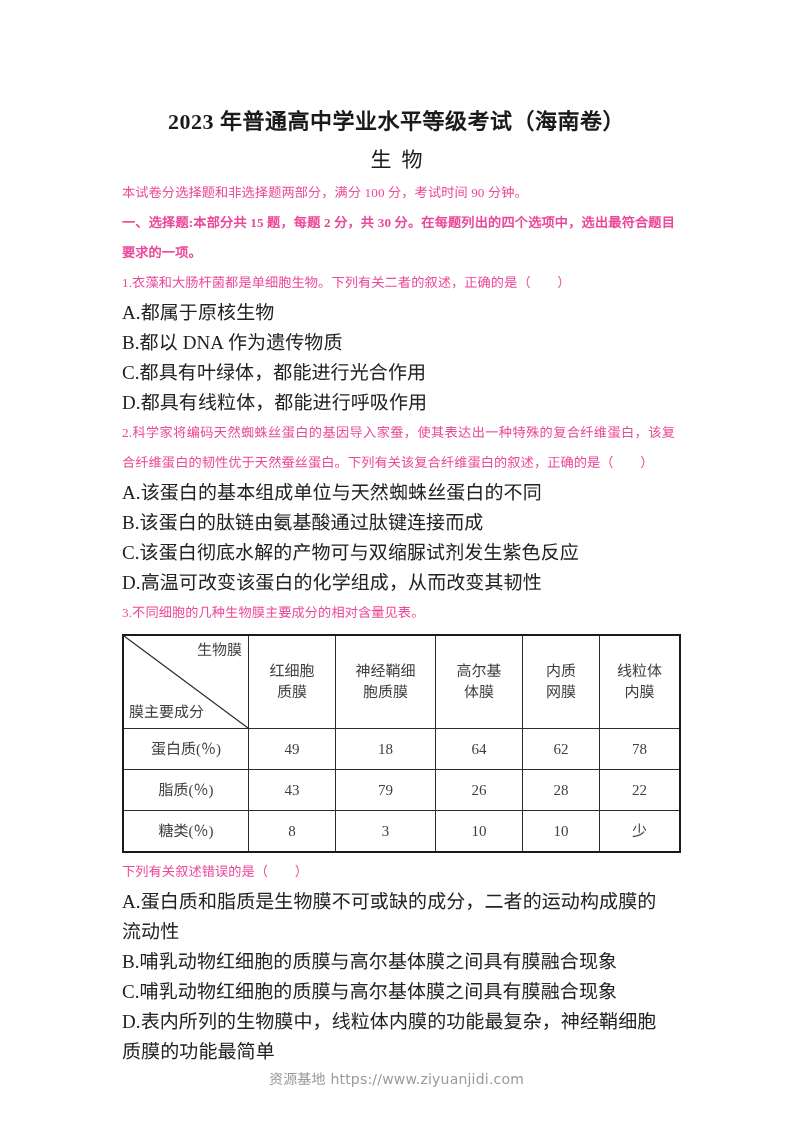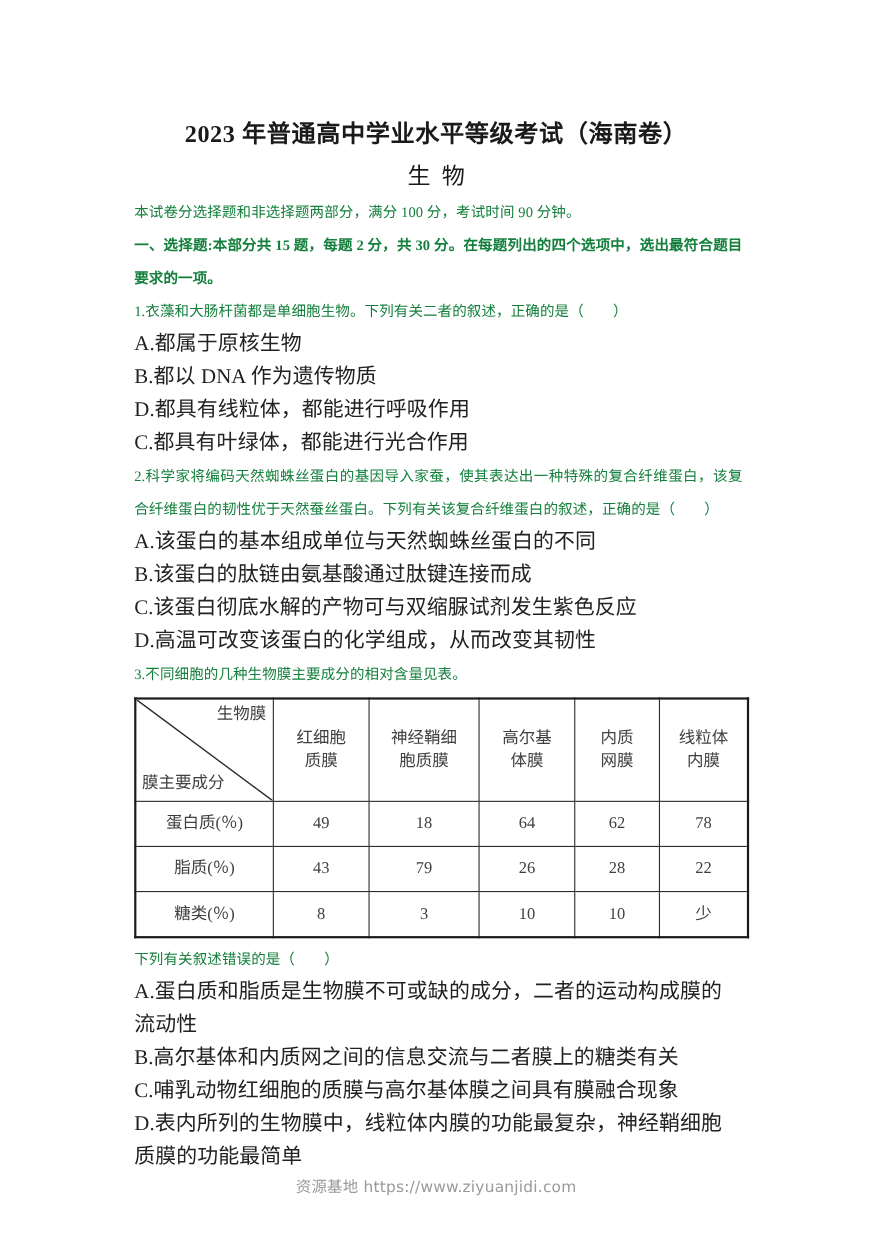--- a/index.html
+++ b/index.html
@@ -58,21 +58,21 @@
     left: 122px;
     top: 178px;
     width: 553px;
   }
   .para {
     font-size: 13.2px;
     line-height: 30px;
     margin: 0 0 0 0;
     text-align: justify;
     text-justify: inter-ideograph;
-    color: #15803d;
+    color: #ec4899;
     letter-spacing: 0.1px;
   }
   .para.bold {
     font-weight: bold;
   }
   .opt {
     font-size: 19px;
     line-height: 30px;
     color: #222;
     letter-spacing: 0.1px;
@@ -166,22 +166,22 @@
   <div class="content">
 
     <p class="para">本试卷分选择题和非选择题两部分，满分 100 分，考试时间 90 分钟。</p>
 
     <p class="para bold">一、选择题:本部分共 15 题，每题 2 分，共 30 分。在每题列出的四个选项中，选出最符合题目要求的一项。</p>
 
     <div>
       <p class="para">1.衣藻和大肠杆菌都是单细胞生物。下列有关二者的叙述，正确的是（　　）</p>
       <div class="opt">A.都属于原核生物</div>
       <div class="opt">B.都以 DNA 作为遗传物质</div>
+      <div class="opt">C.都具有叶绿体，都能进行光合作用</div>
       <div class="opt">D.都具有线粒体，都能进行呼吸作用</div>
-      <div class="opt">C.都具有叶绿体，都能进行光合作用</div>
     </div>
 
     <div>
       <p class="para">2.科学家将编码天然蜘蛛丝蛋白的基因导入家蚕，使其表达出一种特殊的复合纤维蛋白，该复合纤维蛋白的韧性优于天然蚕丝蛋白。下列有关该复合纤维蛋白的叙述，正确的是（　　）</p>
       <div class="opt">A.该蛋白的基本组成单位与天然蜘蛛丝蛋白的不同</div>
       <div class="opt">B.该蛋白的肽链由氨基酸通过肽键连接而成</div>
       <div class="opt">C.该蛋白彻底水解的产物可与双缩脲试剂发生紫色反应</div>
       <div class="opt">D.高温可改变该蛋白的化学组成，从而改变其韧性</div>
     </div>
 
@@ -246,21 +246,21 @@
               <td>10</td>
               <td>10</td>
               <td>少</td>
             </tr>
           </tbody>
         </table>
       </div>
 
       <p class="para">下列有关叙述错误的是（　　）</p>
       <div class="opt">A.蛋白质和脂质是生物膜不可或缺的成分，二者的运动构成膜的流动性</div>
-      <div class="opt">B.高尔基体和内质网之间的信息交流与二者膜上的糖类有关</div>
+      <div class="opt">B.哺乳动物红细胞的质膜与高尔基体膜之间具有膜融合现象</div>
       <div class="opt">C.哺乳动物红细胞的质膜与高尔基体膜之间具有膜融合现象</div>
       <div class="opt">D.表内所列的生物膜中，线粒体内膜的功能最复杂，神经鞘细胞质膜的功能最简单</div>
     </div>
 
   </div>
 
   <div class="footer">资源基地 https://www.ziyuanjidi.com</div>
 
 </div>
 

